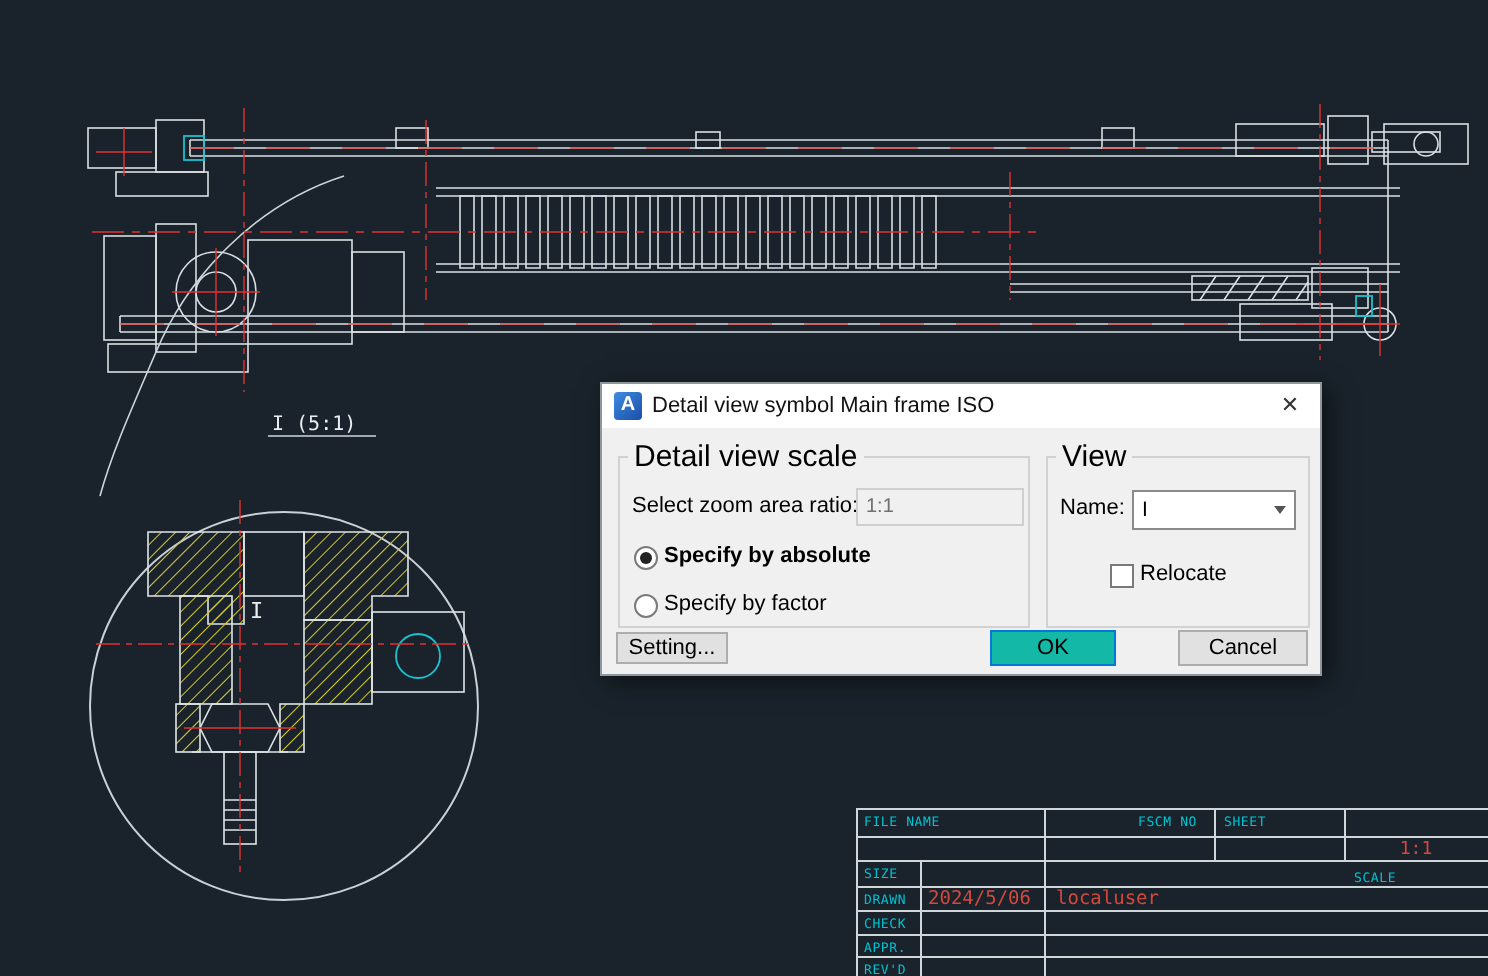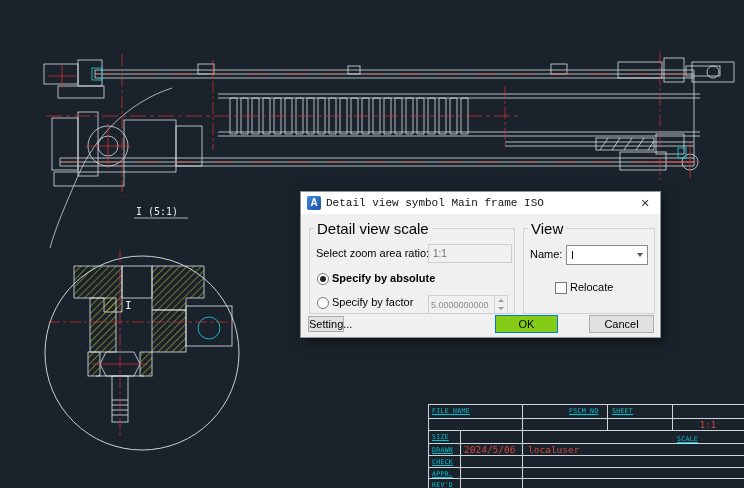--- a/index.html
+++ b/index.html
@@ -15,21 +15,21 @@
   .dialog{
     position:absolute;left:300px;top:191px;width:359px;height:145px;
     background:#f0f0f0;border:1px solid #8f969c;
     box-shadow:3px 3px 12px rgba(0,0,0,.55);
     font-size:11px;color:#000;z-index:5;
   }
   .titlebar{height:22px;background:#ffffff;display:flex;align-items:center;padding:0 0 0 6px;}
   .dlg-icon{width:14px;height:14px;margin-right:5px;display:inline-block;
     background:linear-gradient(135deg,#3f8be0,#1b4fa8);border-radius:2px;
     color:#fff;font-size:10px;font-weight:bold;text-align:center;line-height:14px;}
-  .dlg-title{flex:1;font-size:11px;color:#111;font-family:Liberation Mono, monospace;}
+  .dlg-title{flex:1;font-size:11px;color:#111;}
   .dlg-close{width:30px;height:22px;text-align:center;line-height:22px;color:#333;font-size:11px;cursor:pointer;}
   fieldset.group{position:absolute;margin:0;padding:0;border:1px solid #d2d2d2;background:transparent;}
   fieldset.group legend{font-size:15px;padding:0 3px;margin-left:4px;color:#000;}
   .g-scale{left:8px;top:28px;width:204px;height:92px;}
   .g-view{left:222px;top:28px;width:130px;height:92px;}
   .lbl{position:absolute;font-size:11px;color:#000;white-space:nowrap;}
   .field{position:absolute;height:17px;border:1px solid #cfcfcf;background:#f0f0f0;
     color:#707070;font-size:10px;line-height:17px;padding-left:4px;}
   .radio{position:absolute;width:10px;height:10px;border:1px solid #7a7a7a;border-radius:50%;background:#fff;}
   .radio.checked::after{content:"";position:absolute;left:2px;top:2px;width:6px;height:6px;border-radius:50%;background:#222;}
@@ -42,27 +42,27 @@
   .combo .combo-btn::after{content:"";border-left:3.5px solid transparent;border-right:3.5px solid transparent;border-top:4px solid #555;}
   .spinner{position:absolute;height:17px;border:1px solid #cfcfcf;background:#f0f0f0;display:flex;align-items:center;}
   .spinner .val{color:#8a8a8a;font-size:9px;padding-left:2px;letter-spacing:0;}
   .spin-btns{margin-left:auto;width:12px;height:100%;display:flex;flex-direction:column;border-left:1px solid #d5d5d5;}
   .spin-btns i{flex:1;display:flex;align-items:center;justify-content:center;}
   .spin-btns i::after{content:"";border-left:3px solid transparent;border-right:3px solid transparent;}
   .spin-btns i.up::after{border-bottom:3.5px solid #999;}
   .spin-btns i.dn::after{border-top:3.5px solid #999;}
   .btn{position:absolute;font-size:11px;font-family:"Liberation Sans",sans-serif;
     background:#e1e1e1;border:1px solid #adadad;height:18px;padding:0;cursor:pointer;}
-  .btn-setting{left:7px;top:124px;width:36px;height:16px;}
-  .btn-ok{left:194px;top:123px;width:63px;border:1px solid #0078d7;background:#84cc16;}
+  .btn-setting{left:7px;top:124px;width:56px;height:16px;}
+  .btn-ok{left:194px;top:123px;width:63px;border:1px solid #0078d7;background:#14b8a6;}
   .btn-cancel{left:288px;top:123px;width:65px;}
 
   
   .title-block{position:absolute;left:428px;top:404px;width:316px;height:84px;}
-  .title-block .tb-label{position:absolute;color:#00c2d1;font-size:6.5px;font-family:"DejaVu Sans Mono",monospace;letter-spacing:.3px;white-space:nowrap;text-decoration:underline;}
+  .title-block .tb-label{position:absolute;color:#00c2d1;font-size:6.5px;font-family:"DejaVu Sans Mono",monospace;letter-spacing:.3px;white-space:nowrap;}
   .title-block .tb-value{position:absolute;color:#d4493e;font-family:"DejaVu Sans Mono",monospace;white-space:nowrap;}
 </style>
 </head>
 <body>
 
 <div class="canvas">
 
   <svg width="744" height="488" style="position:absolute;left:0;top:0;">
     <defs>
       <pattern id="hatch" patternUnits="userSpaceOnUse" width="5" height="5" patternTransform="rotate(45)">
@@ -170,27 +170,20 @@
       <span class="lbl" style="left:6px;top:10px;">Select zoom area ratio:</span>
       <div class="field" style="left:118px;top:7px;width:78px;">
         <span>1:1</span>
       </div>
 
       <span class="radio checked" style="left:7px;top:36px;"></span>
       <span class="lbl" style="left:22px;top:35px;font-weight:bold;">Specify by absolute</span>
 
       <span class="radio" style="left:7px;top:60px;"></span>
       <span class="lbl" style="left:22px;top:59px;">Specify by factor</span>
-      <div class="spinner" style="left:118px;top:58px;width:78px;">
-        <span class="val">5.0000000000</span>
-        <span class="spin-btns">
-            <i class="up"></i>
-            <i class="dn"></i>
-          </span>
-      </div>
     </fieldset>
 
     <fieldset class="group g-view">
       <legend>View</legend>
       <span class="lbl" style="left:6px;top:11px;">Name:</span>
       <div class="combo plainborder" style="left:42px;top:8px;width:80px;">
         <span class="sel noselect">I</span>
         <span class="combo-btn"></span>
       </div>
       <span class="checkbox" style="left:31px;top:45px;"></span>

